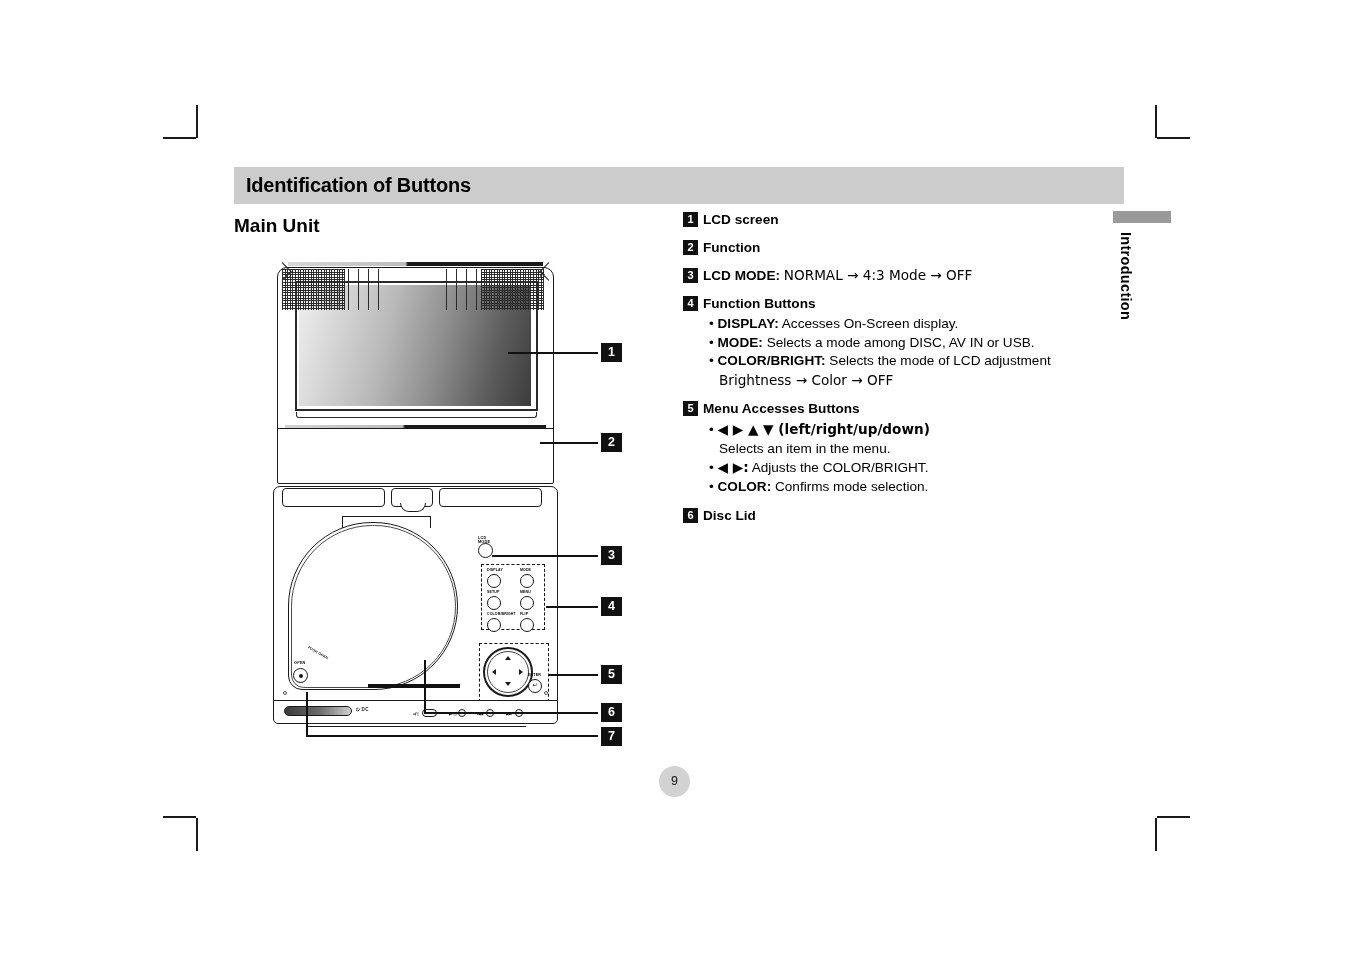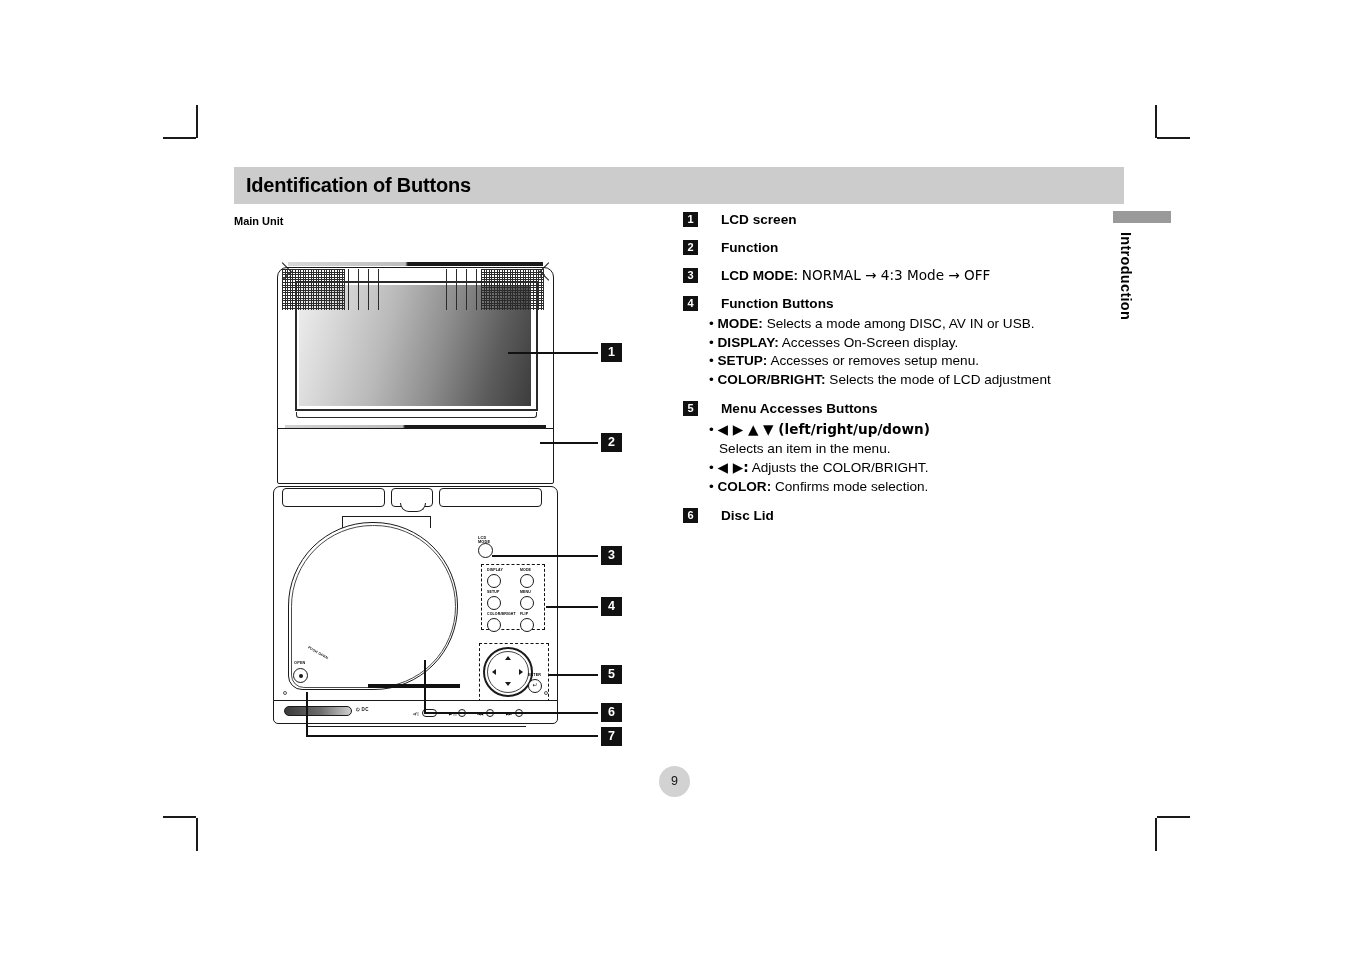--- a/index.html
+++ b/index.html
@@ -53,21 +53,21 @@
     writing-mode: vertical-rl;
     text-orientation: mixed;
     letter-spacing: 0.3px;
     white-space: nowrap;
   }
 
   
   #subtitle {
     position: absolute;
     left: 234px; top: 215px;
-    font-size: 11px;
+    font-size: 19px;
     font-weight: bold;
   }
 
   
   #device { position: absolute; left: 270px; top: 260px; width: 300px; height: 480px; }
 
   
   .lid-outer {
     position: absolute;
     left: 7px; top: 7px;
@@ -376,21 +376,21 @@
   .spec-head { font-size: 13.6px; line-height: 19px; }
   .spec-num {
     display: inline-block;
     width: 15px; height: 15px;
     background: #111; color: #fff;
     font-size: 11px; font-weight: bold;
     text-align: center; line-height: 15px;
     vertical-align: 1px;
     margin-right: 5px;
   }
-  .spec-title { font-weight: bold; margin-left: 18px; }
+  .spec-title { font-weight: bold; }
   .spec-val { font-weight: normal; }
   .bullets { margin: 2px 0 0 26px; }
   .bullet { font-size: 13.6px; line-height: 18.5px; white-space: nowrap; }
   .bullet b { font-weight: bold; }
   .bullet .cont { display: block; margin-left: 10px; }
   .arrowglyph { font-family: "DejaVu Sans", sans-serif; }
 
   
   #page-number {
     position: absolute;
@@ -573,24 +573,23 @@
     <div class="spec-head">
       <span class="spec-num">3</span><span class="spec-title">LCD MODE:</span>&nbsp;<span class="spec-val arrowglyph">NORMAL → 4:3 Mode → OFF</span>
     </div>
   </div>
 
   <div class="spec-item">
     <div class="spec-head">
       <span class="spec-num">4</span><span class="spec-title">Function Buttons</span>
     </div>
     <div class="bullets">
+      <div class="bullet">• <b>DISPLAY:</b> <span>Accesses On-Screen display.</span></div>
       <div class="bullet">• <b>MODE:</b> <span>Selects a mode among DISC, AV IN or USB.</span></div>
-      <div class="bullet">• <b>DISPLAY:</b> <span>Accesses On-Screen display.</span></div>
-      <div class="bullet">• <b>SETUP:</b> <span>Accesses or removes setup menu.</span></div>
-      <div class="bullet">• <b>COLOR/BRIGHT:</b> <span>Selects the mode of LCD adjustment</span></div>
+      <div class="bullet">• <b>COLOR/BRIGHT:</b> <span>Selects the mode of LCD adjustment</span><span class="cont arrowglyph">Brightness → Color → OFF</span></div>
     </div>
   </div>
 
   <div class="spec-item" style="margin-top:10px;">
     <div class="spec-head">
       <span class="spec-num">5</span><span class="spec-title">Menu Accesses Buttons</span>
     </div>
     <div class="bullets">
       <div class="bullet">• <b class="arrowglyph">◀ ▶ ▲ ▼ (left/right/up/down)</b><span class="cont">Selects an item in the menu.</span></div>
       <div class="bullet">• <b class="arrowglyph">◀ ▶:</b> <span>Adjusts the COLOR/BRIGHT.</span></div>

